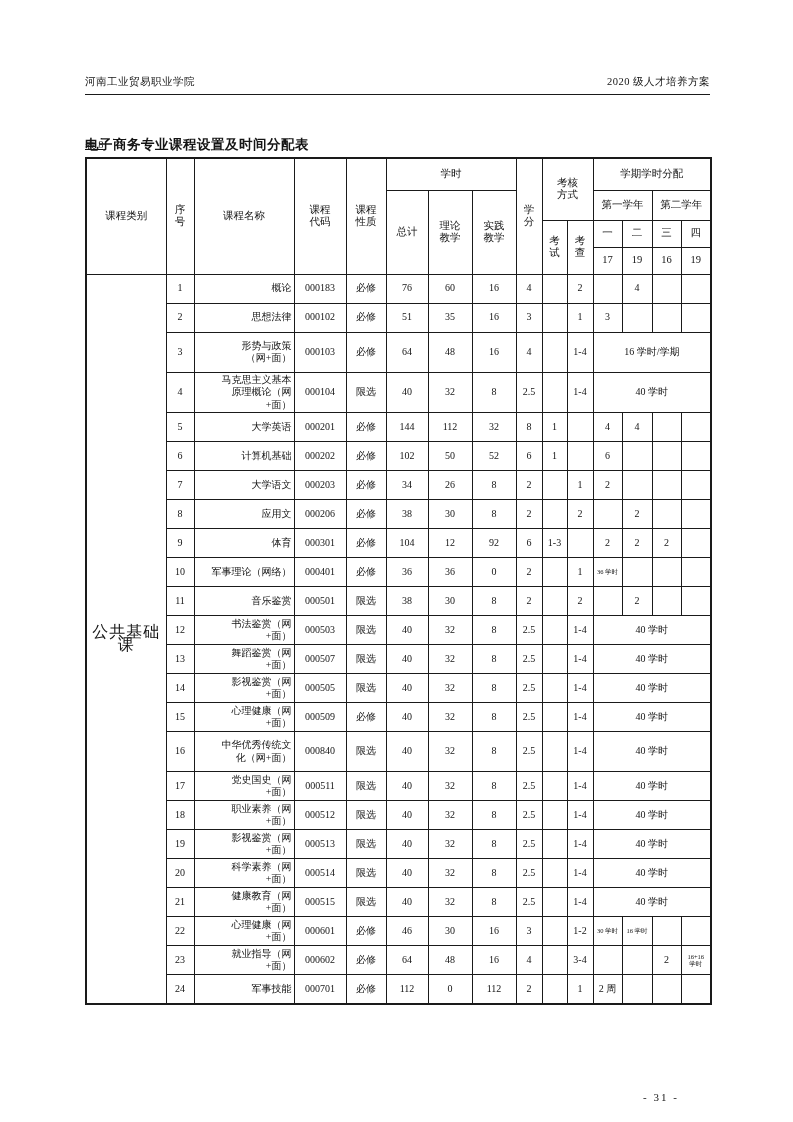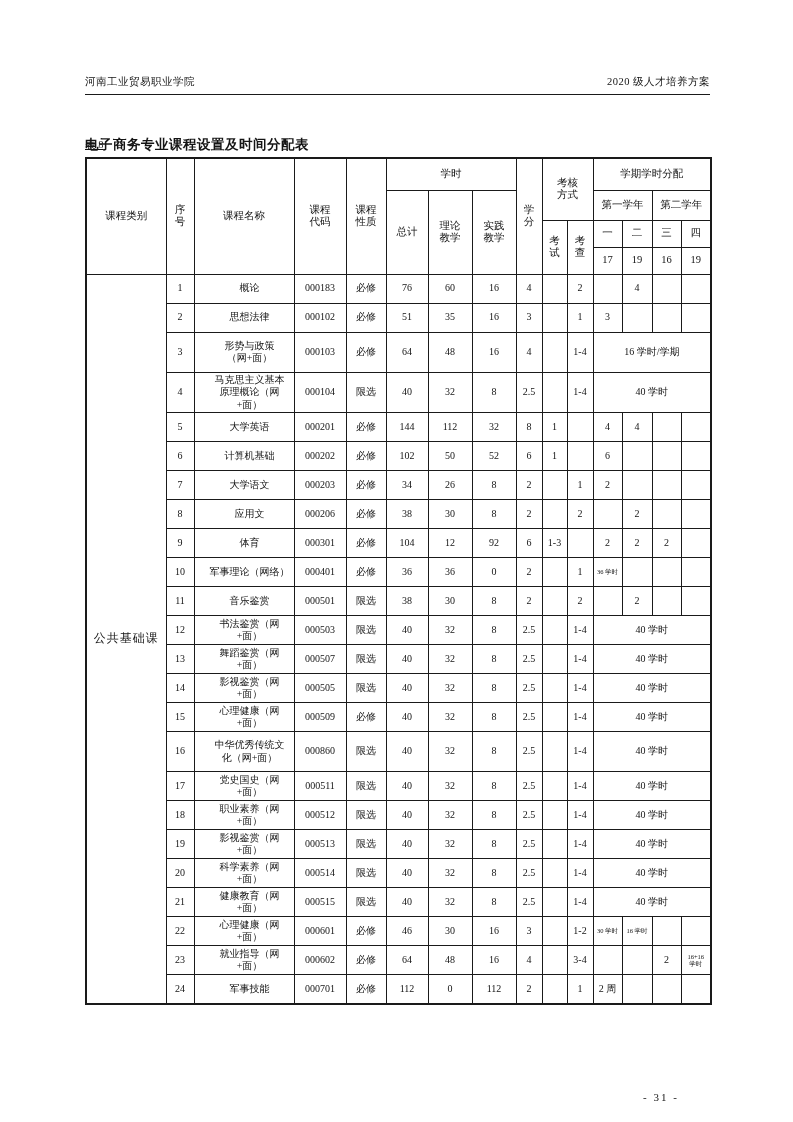--- a/index.html
+++ b/index.html
@@ -35,23 +35,23 @@
   }
   .course-table th, .course-table td {
     border:1px solid #1a1a1a;
     font-size:10px; font-weight:normal; text-align:center;
     padding:1px 2px; line-height:12.5px;
     overflow:hidden; white-space:pre-line;
   }
   .course-table thead th { font-size:10.5px; }
   .course-table tbody tr { height:29px; }
   .course-table tbody tr.tall { height:40px; }
-  .course-table td.name { text-align:center; padding-left:13px; }
+  .course-table td.name { text-align:right; padding-left:13px; }
   .course-table td.sm { font-size:6.5px; line-height:7.5px; padding:0; letter-spacing:0; }
-  .course-table td.cat { font-size:12px; letter-spacing:1px; }
+  .course-table td.cat { font-size:16px; letter-spacing:1px; }
   .row-h1 { height:32px; } .row-h2 { height:30px; }
   .row-h3 { height:27px; } .row-h4 { height:27px; }
   .page-number {
     position:absolute; top:1091px; left:612px; width:98px;
     text-align:center; font-size:11px; letter-spacing:2px;
   }
 </style>
 </head>
 <body>
 
@@ -353,21 +353,21 @@
           <td>8</td>
           <td>2.5</td>
           <td></td>
           <td>1-4</td>
           <td colspan="4">40 学时</td>
         </tr>
         <tr class="tall">
           <td>16</td>
           <td class="name">中华优秀传统文
 化（网+面）</td>
-          <td>000860</td>
+          <td>000840</td>
           <td>限选</td>
           <td>40</td>
           <td>32</td>
           <td>8</td>
           <td>2.5</td>
           <td></td>
           <td>1-4</td>
           <td colspan="4">40 学时</td>
         </tr>
         <tr>

